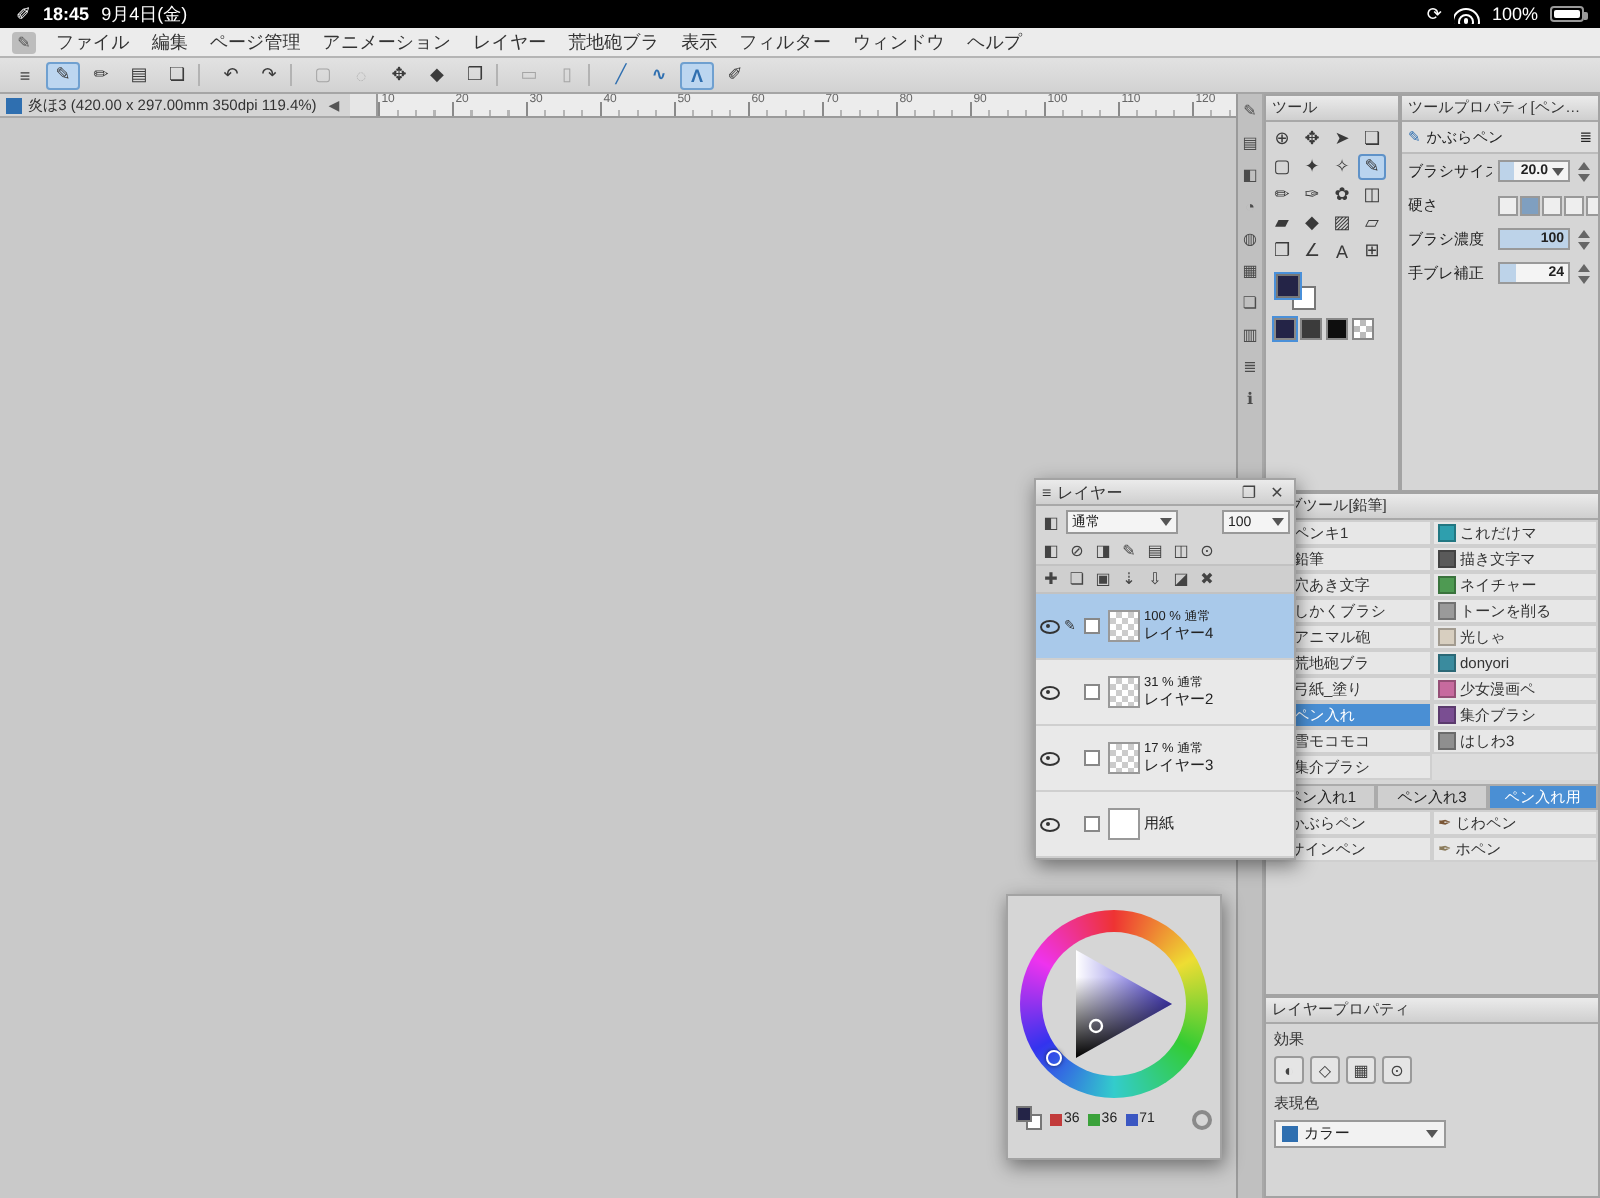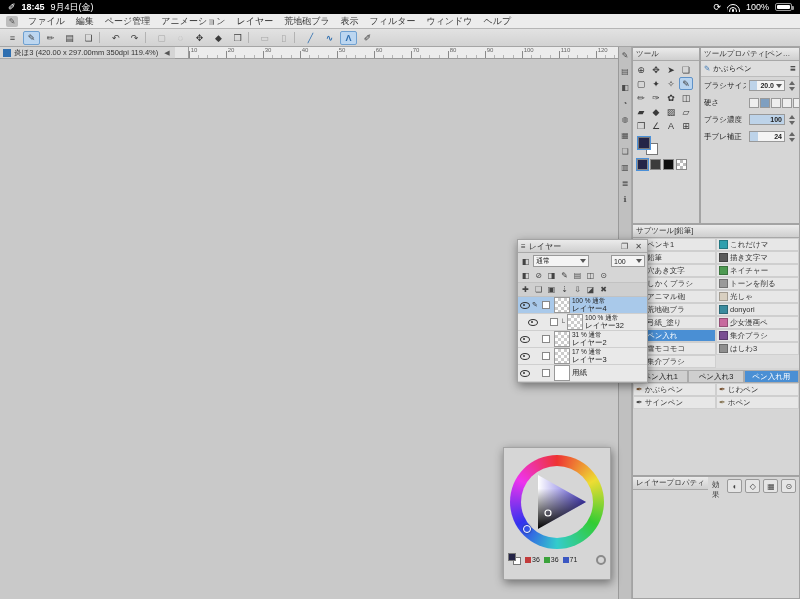--- a/index.html
+++ b/index.html
@@ -58,21 +58,21 @@
   .ln{stroke:var(--line-color,#3a3360);stroke-width:1.7;fill:none;stroke-linecap:round;stroke-linejoin:round}
   .fillink{fill:var(--line-color,#3a3360);stroke:none}
   .vscroll{width:8px;flex:none;background:#e0e0e0;border-left:1px solid #b5b5b5;padding:2px 1px}
   .vthumb{display:block;width:100%;height:64px;background:#a6a6a6;border-radius:3px}
 
   
   .dock{width:182px;display:flex;background:#c6c6c6;border-left:1px solid #9a9a9a}
   .dock-strip{width:13px;flex:none;background:#c0c0c0;border-right:1px solid #a8a8a8;display:flex;flex-direction:column;align-items:center;padding-top:3px;gap:5px;font-size:8px;color:#4c4c4c}
   .ds{width:11px;height:11px;display:flex;align-items:center;justify-content:center}
   .dock-main{flex:1;display:flex;flex-direction:column;min-width:0}
-  .dock-top{display:flex;height:177px}
+  .dock-top{display:flex;height:199px}
   .panel{background:#d6d6d6;border:1px solid #a3a3a3;overflow:hidden}
   .phead{height:13px;background:linear-gradient(#ebebeb,#cfcfcf);border-bottom:1px solid #a8a8a8;font-size:7.5px;display:flex;align-items:center;gap:3px;padding:0 3px;color:#333;white-space:nowrap}
 
   .tools-panel{width:68px;flex:none;display:flex;flex-direction:column}
   .tool-grid{display:flex;flex-wrap:wrap;padding:2px 1px;gap:1px}
   .tg{width:14px;height:13px;display:flex;align-items:center;justify-content:center;font-size:9px;color:#3a3a3a;border-radius:2px}
   .tg.active{background:#b9d4ef;border:1px solid #5f92c8}
   .fgbg{position:relative;width:24px;height:20px;margin:2px 4px 0}
   .fgbg i{position:absolute;width:12px;height:12px;border:1px solid #777}
   .fgbg .back{left:9px;top:7px}
@@ -103,41 +103,41 @@
   .st-item{width:50%;height:13px;display:flex;align-items:center;gap:2px;font-size:7.5px;padding:0 2px;background:#e7e7e7;border:0.5px solid #cfcfcf;color:#333;overflow:hidden}
   .st-item.selected{background:#4a8fd4;color:#fff}
   .st-chip{width:9px;height:9px;flex:none;border:1px solid rgba(0,0,0,.25)}
   .st-tabs{display:flex;height:13px;margin-top:2px}
   .st-tab{flex:1;display:flex;align-items:center;justify-content:center;font-size:7.5px;background:#cfcfcf;border:1px solid #ababab;overflow:hidden;white-space:nowrap}
   .st-tab.selected{background:#4a8fd4;color:#fff}
   .pen-list{display:flex;flex-wrap:wrap;align-content:flex-start}
   .pen-glyph{font-size:8px;flex:none}
   .st-filler{flex:1;background:#d6d6d6}
 
-  .layerprop-panel{flex:1;display:flex;flex-direction:row}
+  .layerprop-panel{flex:1;display:flex;flex-direction:column}
   .lp-label{font-size:7.5px;padding:3px 4px 1px;color:#333}
   .lp-icons{display:flex;gap:3px;padding:2px 4px}
   .lp-icon{width:15px;height:14px;border:1px solid #9a9a9a;background:#e5e5e5;display:flex;align-items:center;justify-content:center;font-size:8px;border-radius:2px;color:#444}
   .lp-select{margin:2px 4px;height:14px;width:86px;border:1px solid #999;background:#f2f2f2;display:flex;align-items:center;gap:3px;padding:0 3px;font-size:7.5px}
   .lp-chip{width:8px;height:8px;background:#2f6fb0;flex:none}
 
   
   .layers-palette{position:absolute;left:517px;top:239px;width:131px;z-index:20;box-shadow:1px 3px 9px rgba(0,0,0,.45)}
   .lp-head{font-size:8px}
   .win-icons{display:flex;gap:3px}
   .li{min-width:11px;height:11px;display:flex;align-items:center;justify-content:center;font-size:8px;color:#444}
   .combo-row{display:flex;gap:2px;padding:2px;align-items:center}
   .combo{height:12px;border:1px solid #999;background:#f4f4f4;font-size:7px;display:flex;align-items:center;gap:2px;padding:0 2px}
   .combo.blend{width:56px}
   .combo.opac{width:34px;margin-left:auto}
   .combo span{flex:1;overflow:hidden;white-space:nowrap}
   .icons-row{display:flex;gap:2px;padding:1px 2px;border-bottom:1px solid #c2c2c2}
   .icons-row.b{background:#cfcfcf}
   .layer-list{background:#e9e9e9}
-  .lrow{height:17px;display:flex;align-items:center;gap:2px;padding:0 2px;border-bottom:1px solid #cfcfcf;font-size:6.5px;background:#e9e9e9}
+  .lrow{height:33px;display:flex;align-items:center;gap:2px;padding:0 2px;border-bottom:1px solid #cfcfcf;font-size:6.5px;background:#e9e9e9}
   .lrow.selected{background:var(--selection,#a9c9ea)}
   .lrow.nested{padding-left:10px}
   .eye{width:10px;height:10px;position:relative;flex:none}
   .eye::before{content:"";position:absolute;left:0;top:2px;width:8px;height:5px;border:1px solid #333;border-radius:50%}
   .eye::after{content:"";position:absolute;left:3px;top:4px;width:2px;height:2px;background:#333;border-radius:50%}
   .lpen{width:8px;flex:none;font-size:7px;color:#333}
   .chk{width:8px;height:8px;border:1px solid #888;background:#fff;flex:none}
   .lpre{font-size:7px;color:#555}
   .thumb{width:16px;height:16px;border:1px solid #999;flex:none;background-image:linear-gradient(45deg,#ccc 25%,transparent 25%,transparent 75%,#ccc 75%),linear-gradient(45deg,#ccc 25%,#fff 25%,#fff 75%,#ccc 75%);background-size:6px 6px;background-position:0 0,3px 3px}
   .lrow.paper .thumb{background:#fff}
@@ -563,20 +563,21 @@
               <span class="ellip">レイヤープロパティ</span>
             </div>
           <div class="lp-label">効果</div>
           <div class="lp-icons">
 
           <span class="lp-icon">◐</span>
               <span class="lp-icon">◇</span>
               <span class="lp-icon">▦</span>
               <span class="lp-icon">⊙</span>
             </div>
+          <div class="lp-label">表現色</div>
           <div class="lp-select">
             <i class="lp-chip"></i>
             <span>カラー</span>
             <span class="flex"></span>
             <i class="parrow"></i>
           </div>
         </section>
       </div>
     </div>
   </div>
@@ -630,31 +631,20 @@
           <span class="chk"></span>
           <span class="lpre"></span>
           <span class="thumb"></span>
           <span class="ltext">
             <span class="l1">100 % 通常</span>
             <span class="l2">レイヤー4</span>
           </span>
         </div>
 
 
-        <div class="lrow nested">
-          <span class="eye"><i></i></span>
-          <span class="lpen"></span>
-          <span class="chk"></span>
-          <span class="lpre">└</span>
-          <span class="thumb"></span>
-          <span class="ltext">
-            <span class="l1">100 % 通常</span>
-            <span class="l2">レイヤー32</span>
-          </span>
-        </div>
 
         <div class="lrow">
           <span class="eye"><i></i></span>
           <span class="lpen"></span>
           <span class="chk"></span>
           <span class="lpre"></span>
           <span class="thumb"></span>
           <span class="ltext">
             <span class="l1">31 % 通常</span>
             <span class="l2">レイヤー2</span>

